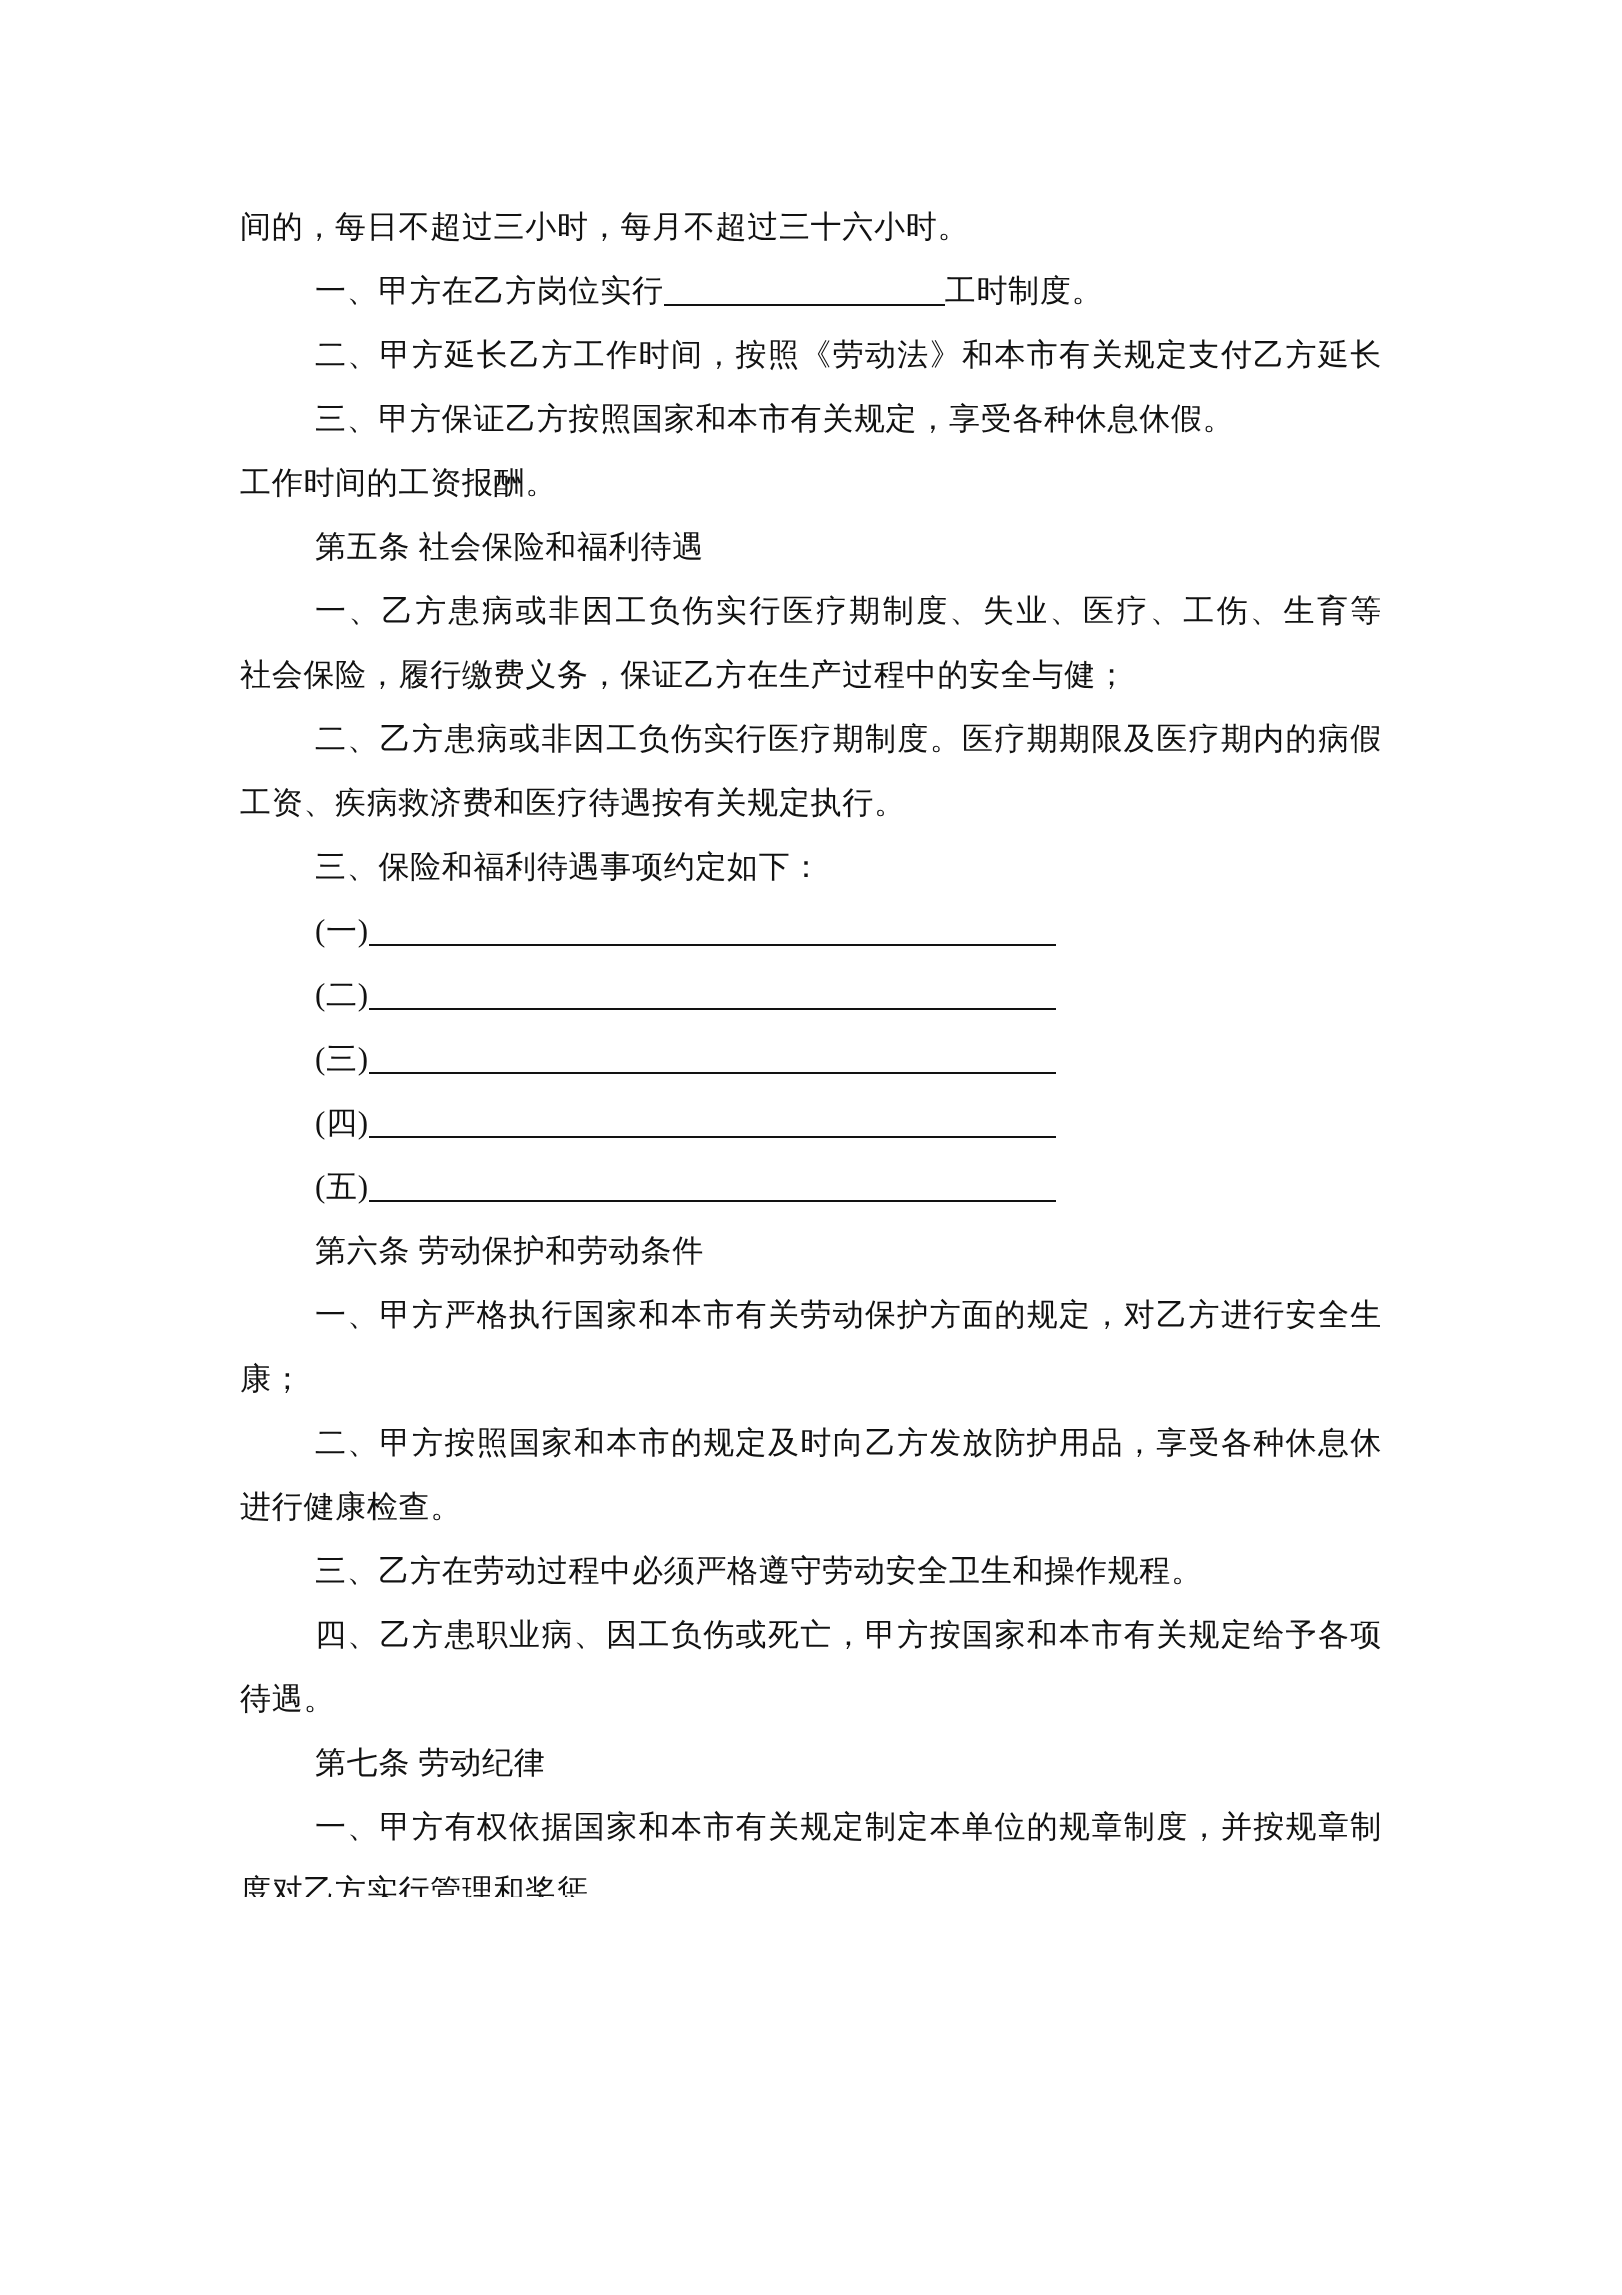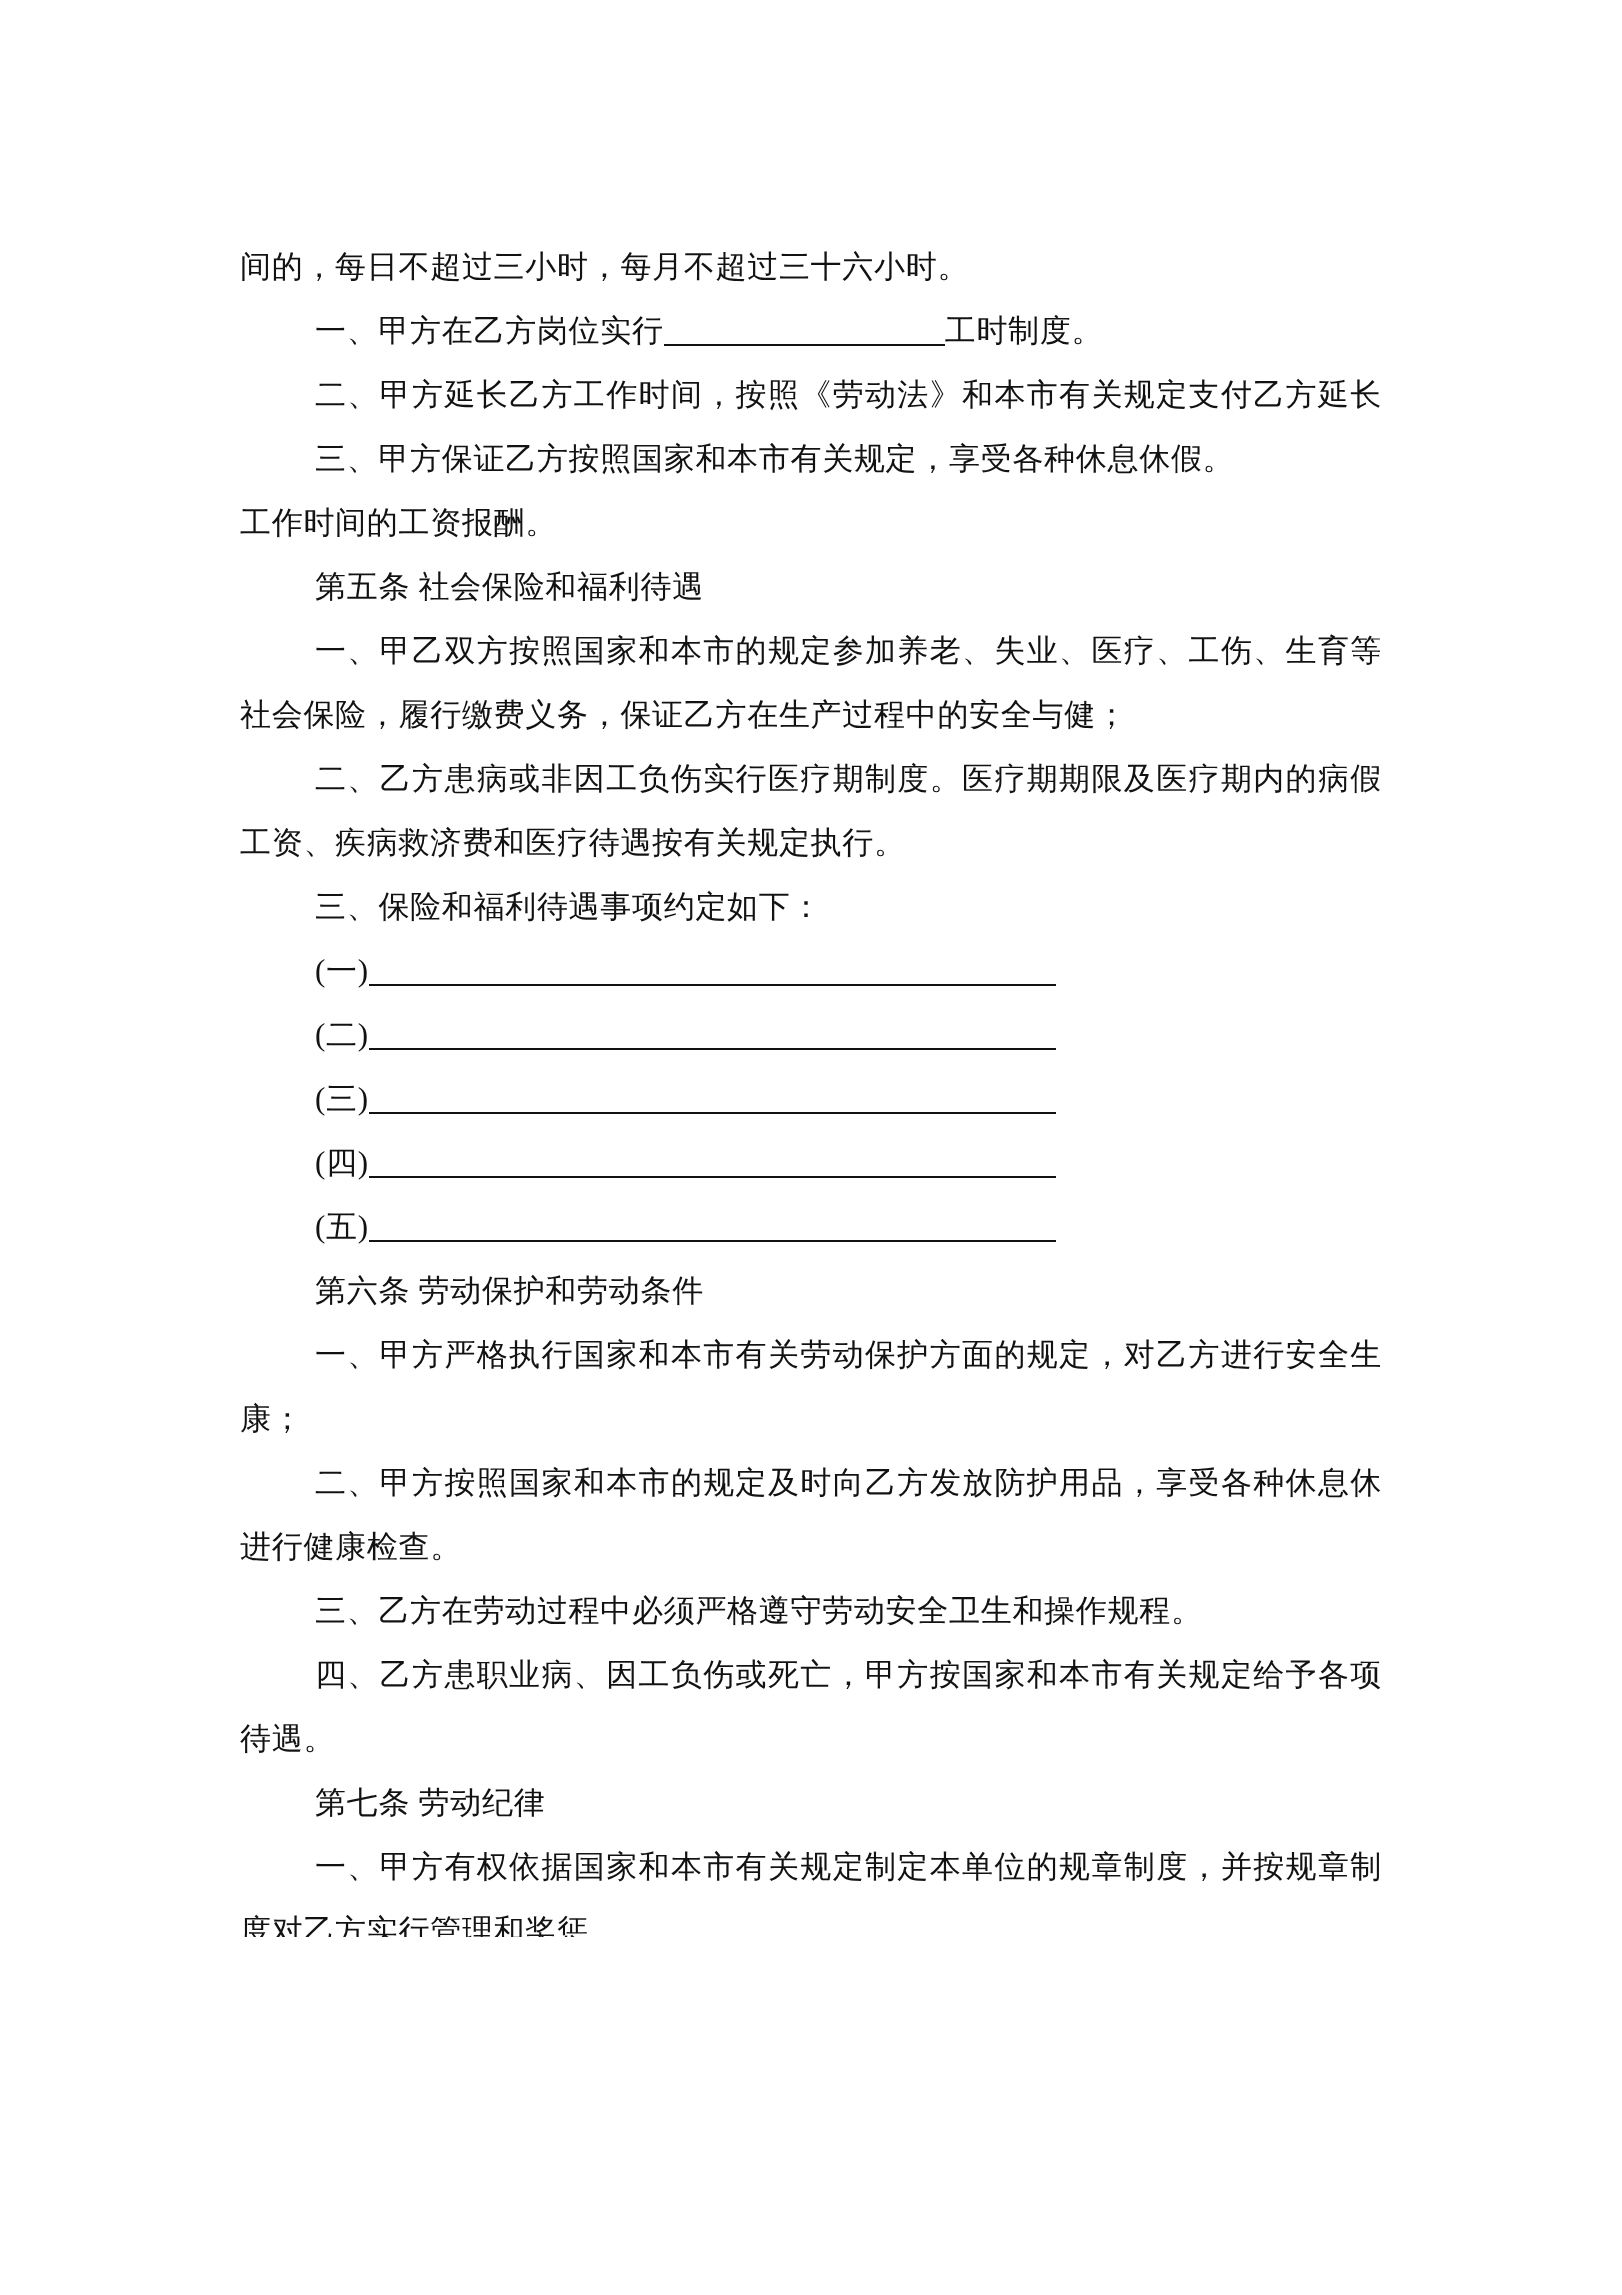--- a/index.html
+++ b/index.html
@@ -8,21 +8,20 @@
     background: #ffffff;
   }
   .page {
     position: relative;
     width: 1623px;
     height: 1897px;
     background: #ffffff;
     overflow: hidden;
     font-family: "Liberation Serif", "DejaVu Serif", serif;
     color: #121212;
-    margin-top: 40px;
   }
   .content {
     position: absolute;
     left: 240px;
     top: 195px;
     width: 1142px;
   }
   .line {
     height: 64px;
     line-height: 64px;
@@ -53,21 +52,21 @@
 <body>
 
 <div class="page">
   <div class="content" id="content" style="color: rgb(18, 18, 18);">
       <div class="line"><span class="txt">间的，每日不超过三小时，每月不超过三十六小时。</span></div>
       <div class="line indent"><span class="txt">一、甲方在乙方岗位实行</span><span class="blank" style="width: 281px; border-bottom-color: rgb(18, 18, 18);"></span><span class="txt">工时制度。</span></div>
       <div class="line indent justify"><span class="txt">二、甲方延长乙方工作时间，按照《劳动法》和本市有关规定支付乙方延长</span></div>
       <div class="line indent"><span class="txt">三、甲方保证乙方按照国家和本市有关规定，享受各种休息休假。</span></div>
       <div class="line"><span class="txt">工作时间的工资报酬。</span></div>
       <div class="line indent"><span class="txt">第五条 社会保险和福利待遇</span></div>
-      <div class="line indent justify"><span class="txt">一、甲乙双方按照国家和本市的规定参加养老、失业、医疗、工伤、生育等</span></div>
+      <div class="line indent justify"><span class="txt">一、乙方患病或非因工负伤实行医疗期制度、失业、医疗、工伤、生育等</span></div>
       <div class="line"><span class="txt">社会保险，履行缴费义务，保证乙方在生产过程中的安全与健；</span></div>
       <div class="line indent justify"><span class="txt">二、乙方患病或非因工负伤实行医疗期制度。医疗期期限及医疗期内的病假</span></div>
       <div class="line"><span class="txt">工资、疾病救济费和医疗待遇按有关规定执行。</span></div>
       <div class="line indent"><span class="txt">三、保险和福利待遇事项约定如下：</span></div>
       <div class="line indent"><span class="txt">(一)</span><span class="blank" style="width: 687px; border-bottom-color: rgb(18, 18, 18);"></span></div>
       <div class="line indent"><span class="txt">(二)</span><span class="blank" style="width: 687px; border-bottom-color: rgb(18, 18, 18);"></span></div>
       <div class="line indent"><span class="txt">(三)</span><span class="blank" style="width: 687px; border-bottom-color: rgb(18, 18, 18);"></span></div>
       <div class="line indent"><span class="txt">(四)</span><span class="blank" style="width: 687px; border-bottom-color: rgb(18, 18, 18);"></span></div>
       <div class="line indent"><span class="txt">(五)</span><span class="blank" style="width: 687px; border-bottom-color: rgb(18, 18, 18);"></span></div>
       <div class="line indent"><span class="txt">第六条 劳动保护和劳动条件</span></div>

